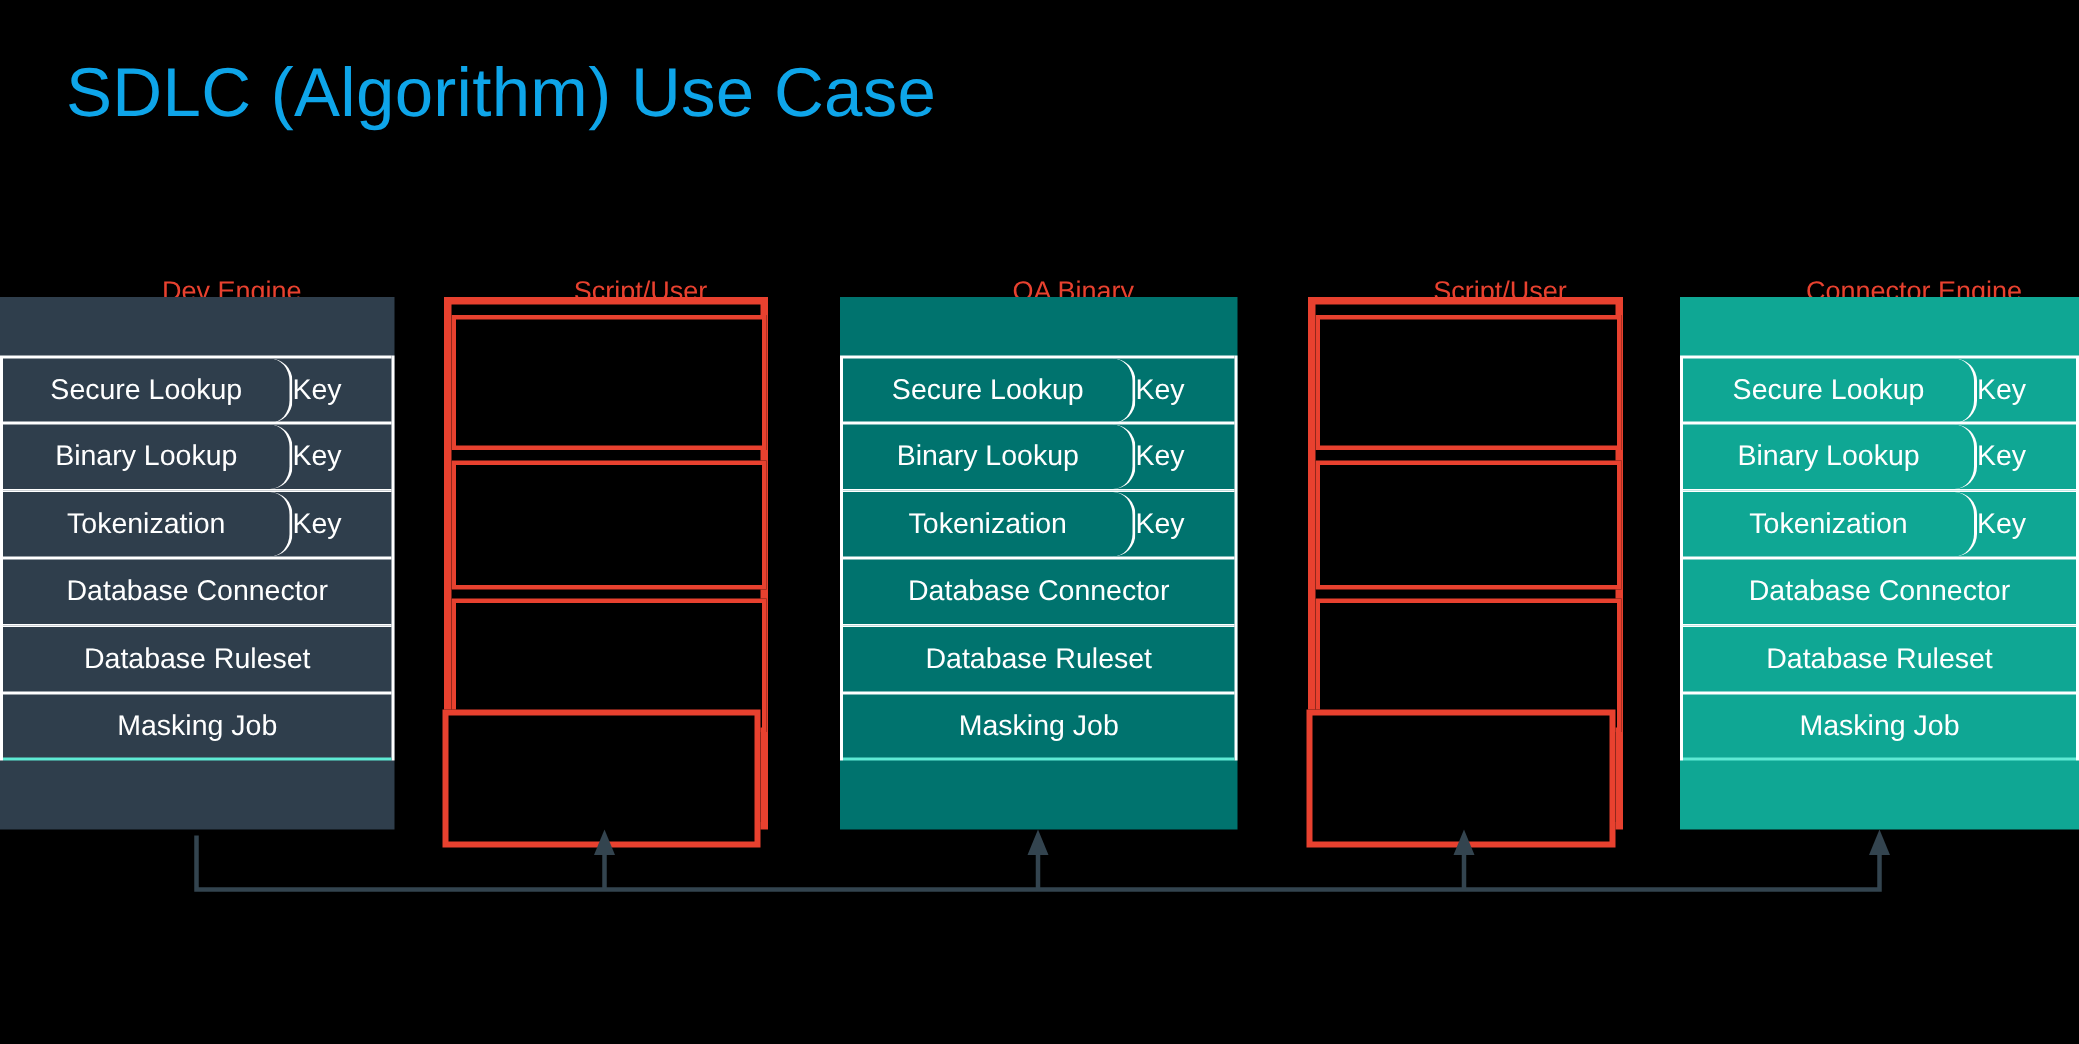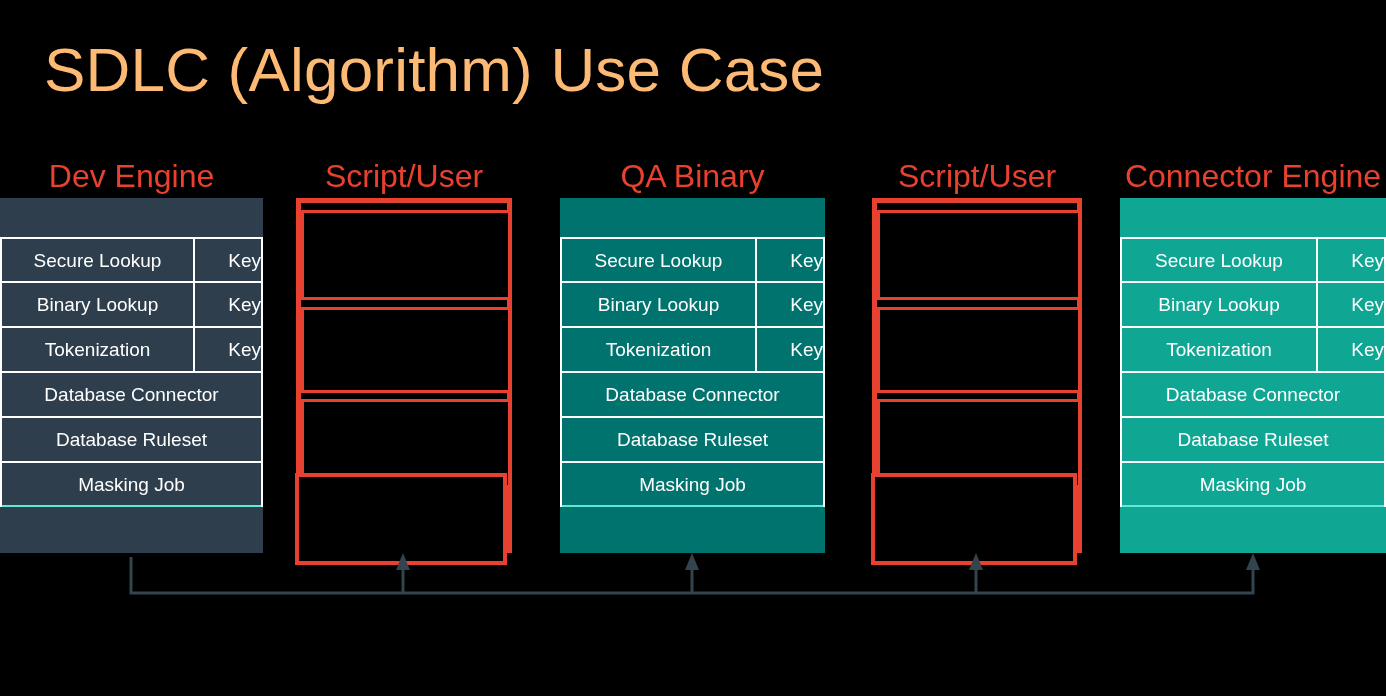--- a/index.html
+++ b/index.html
@@ -14,36 +14,37 @@
     overflow: hidden;
     font-family: "Liberation Sans", sans-serif;
     -webkit-font-smoothing: antialiased;
   }
 
   
   .slide-title {
     position: absolute;
     left: 44px;
     top: 34px;
-    font-size: 62px;
+    font-size: 46px;
     font-weight: 400;
-    color: #fdba74;
+    color: #0ea5e9;
     letter-spacing: 0.2px;
     white-space: nowrap;
   }
 
   
   .col-header {
     position: absolute;
-    top: 162px;
-    font-size: 32px;
+    top: 180px;
+    font-size: 18px;
     color: #E8412F;
     text-align: center;
     white-space: nowrap;
     line-height: 28px;
+    padding-left: 23px;
   }
 
   
   .engine-panel {
     position: absolute;
     top: 198px;
     height: 355px;
     box-sizing: border-box;
   }
   .engine-panel.dev   { background: #2F3E4C; }
@@ -68,28 +69,29 @@
   .erow:last-child { border-bottom: 2px solid #5eead4; }
 
   .erow .cell-main {
     flex: 1 1 auto;
     text-align: center;
     color: #FFFFFF;
     font-size: 19px;
     line-height: 43px;
     white-space: nowrap;
     overflow: hidden;
+    border-radius: 15px;
   }
   .erow.has-key .cell-main {
     border-right: 2px solid #FFFFFF;
     box-sizing: border-box;
   }
   .erow .cell-key {
     flex: 0 0 66px;
-    text-align: right;
+    text-align: left;
     color: #FFFFFF;
     font-size: 19px;
     line-height: 43px;
     white-space: nowrap;
   }
   
   .rows-inner {
     border-left: 2px solid #FFFFFF;
     border-right: 2px solid #FFFFFF;
     box-sizing: border-box;

